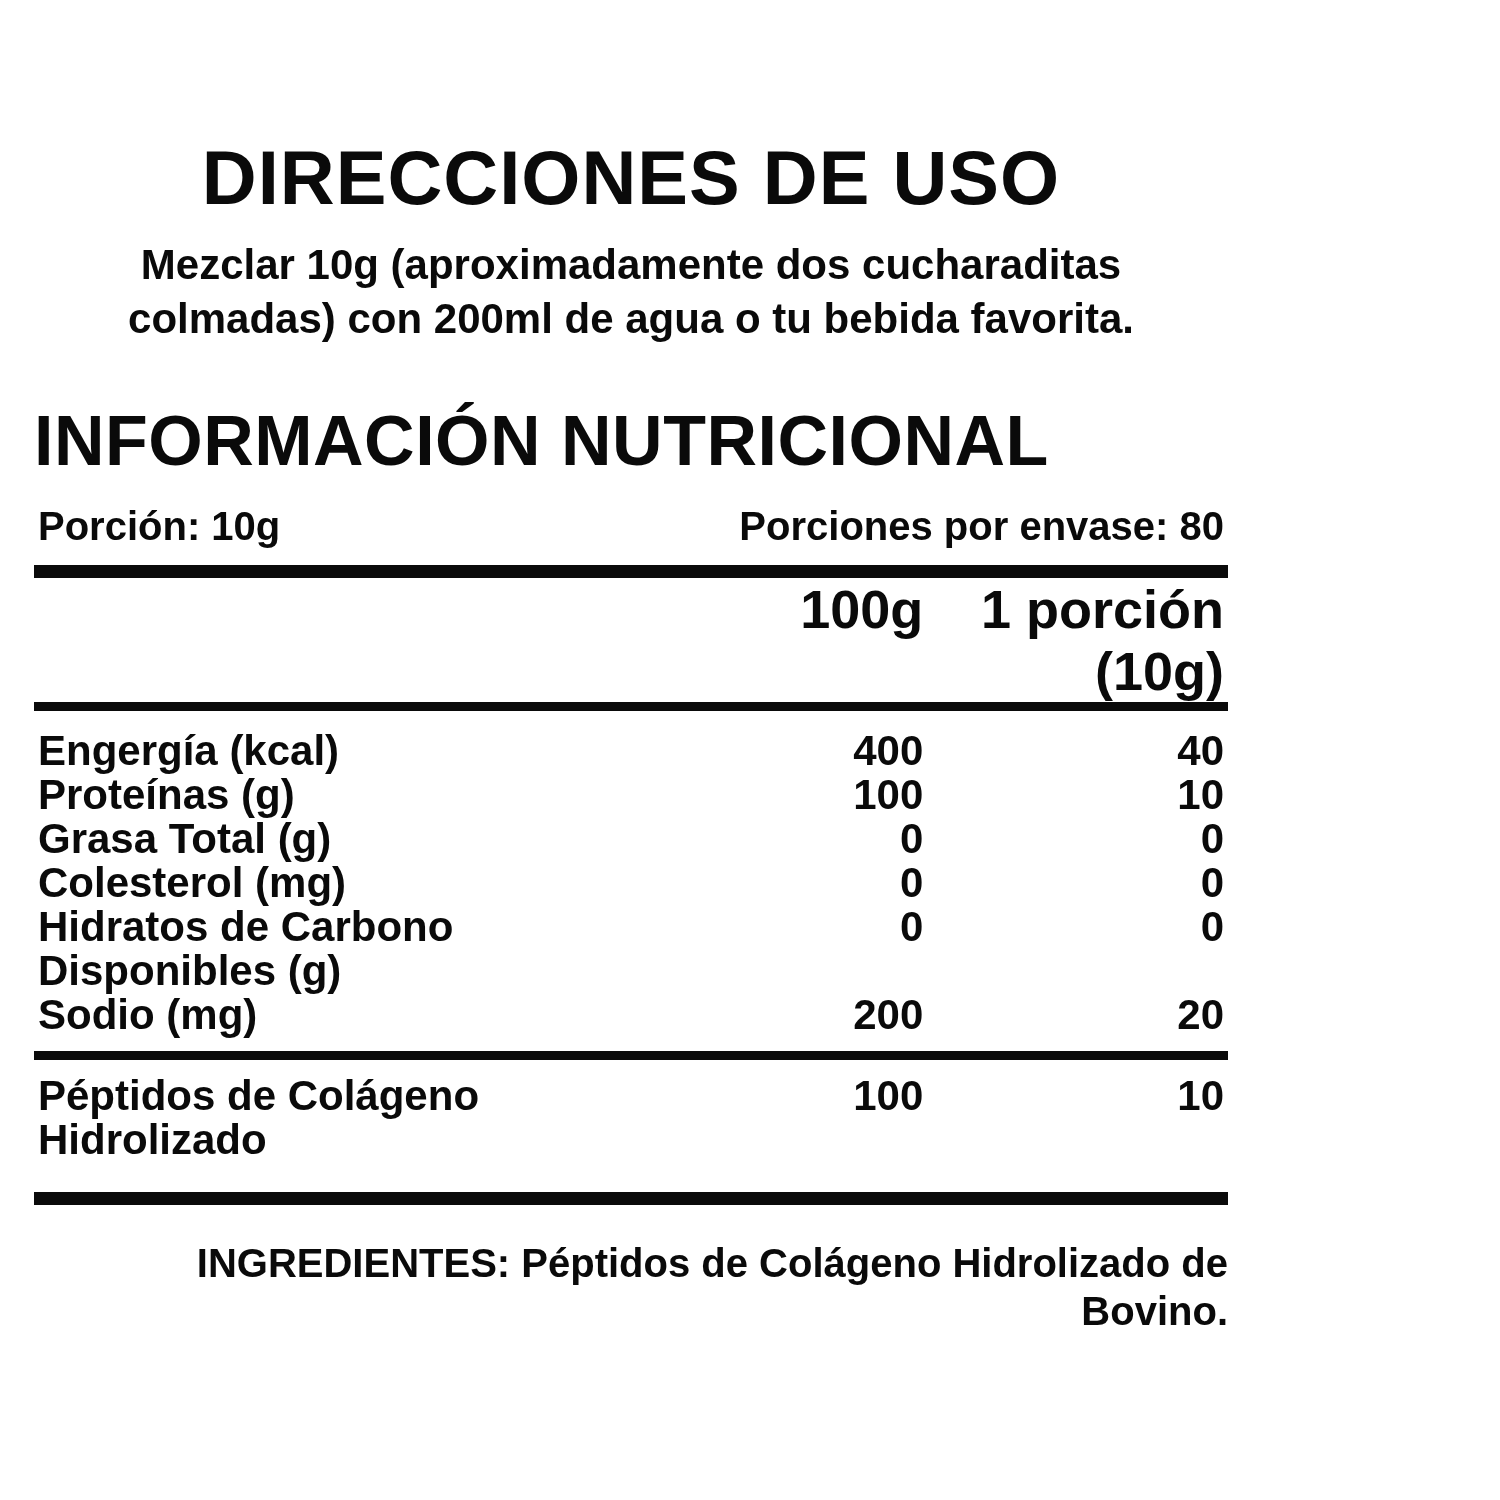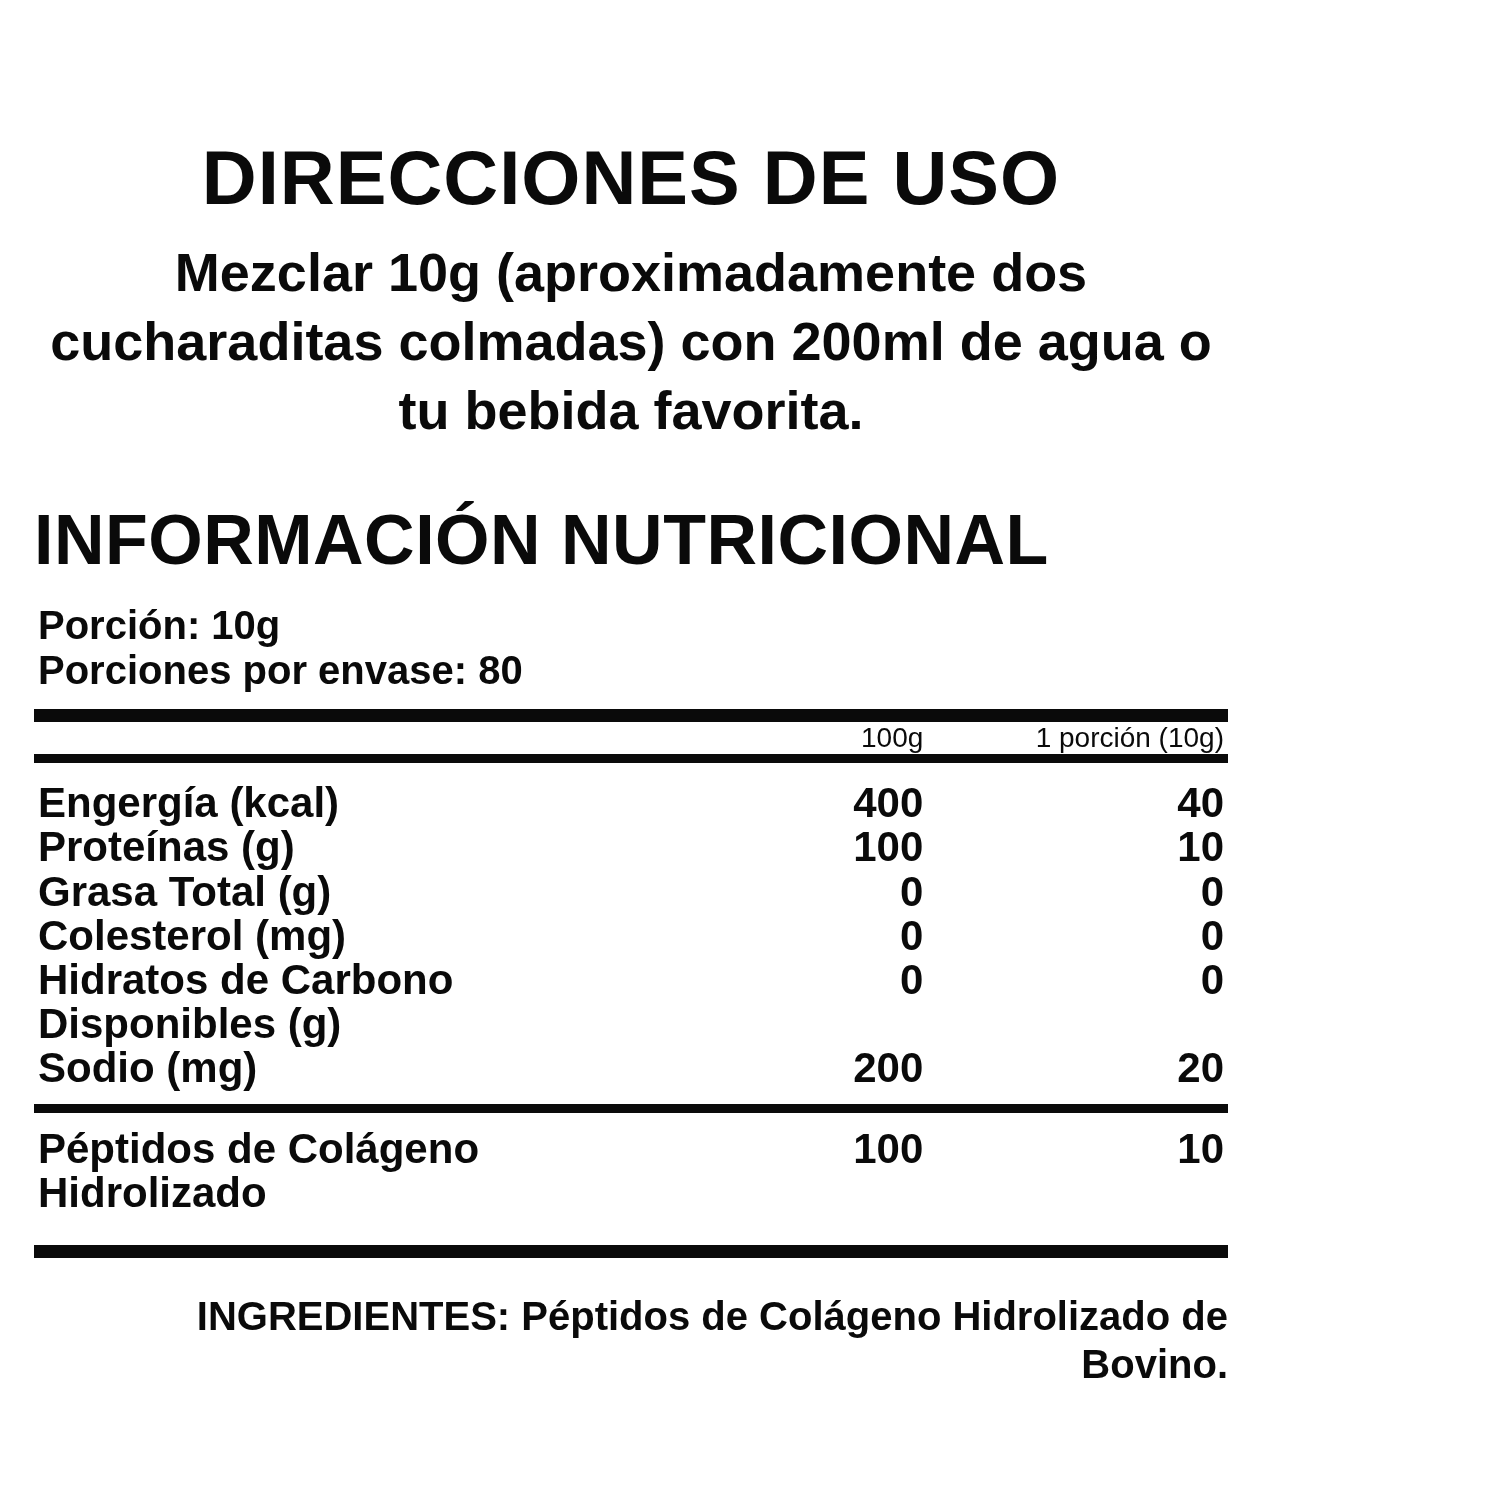--- a/index.html
+++ b/index.html
@@ -28,21 +28,21 @@
     font-weight: 800;
     font-size: 76px;
     letter-spacing: 1px;
     line-height: 1.0;
     margin: 0;
     padding-top: 140px;
   }
   .directions-text {
     text-align: center;
     font-weight: 700;
-    font-size: 54px;
+    font-size: 42px;
     line-height: 1.28;
     margin: 22px 0 0 0;
     padding: 0 10px;
   }
 
   
   .nutrition-title {
     text-align: left;
     font-weight: 800;
     font-size: 70px;
@@ -52,21 +52,20 @@
   }
 
   .serving-row {
     display: flex;
     justify-content: space-between;
     align-items: baseline;
     font-weight: 700;
     font-size: 40px;
     margin-top: 28px;
     padding: 0 4px;
-    flex-direction: column;
   }
 
   .rule-thick {
     height: 13px;
     background: #0a0a0a;
     margin-top: 16px;
   }
   .rule-med {
     height: 9px;
     background: #0a0a0a;
@@ -80,22 +79,22 @@
   }
   table.nutri td, table.nutri th {
     padding: 0;
     vertical-align: baseline;
   }
   .col-name { width: 56%; }
   .col-100  { width: 22%; }
   .col-por  { width: 22%; }
 
   .head-row th {
-    font-weight: 400;
-    font-size: 28px;
+    font-weight: 700;
+    font-size: 54px;
     padding: 22px 0 18px 0;
   }
   .head-row th.col-name { text-align: left; }
   .head-row th.col-100 { text-align: right; padding-right: 42px; }
   .head-row th.col-por { text-align: right; padding-right: 4px; }
 
   .data-row td {
     font-weight: 700;
     font-size: 42px;
     padding: 11px 0 10px 0;

